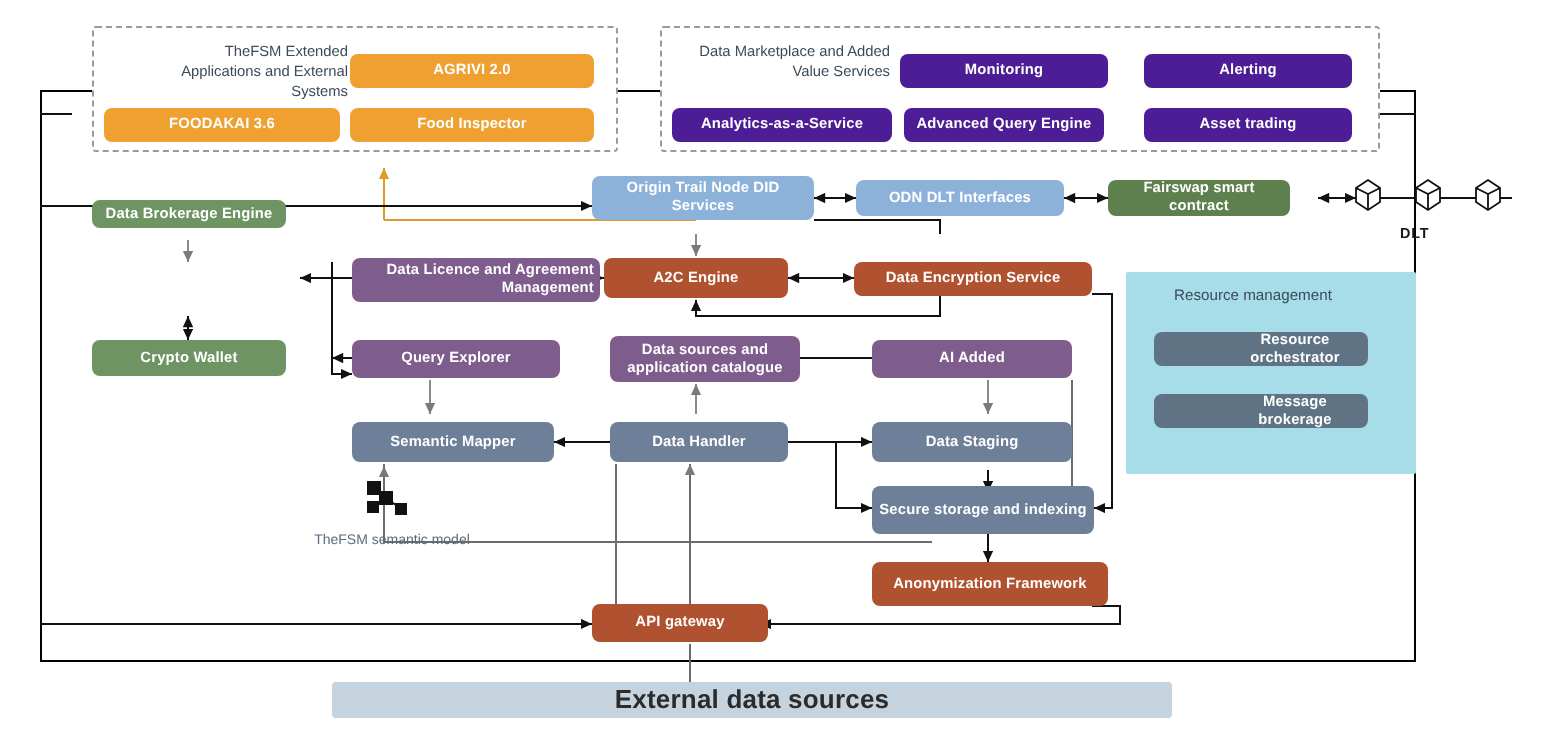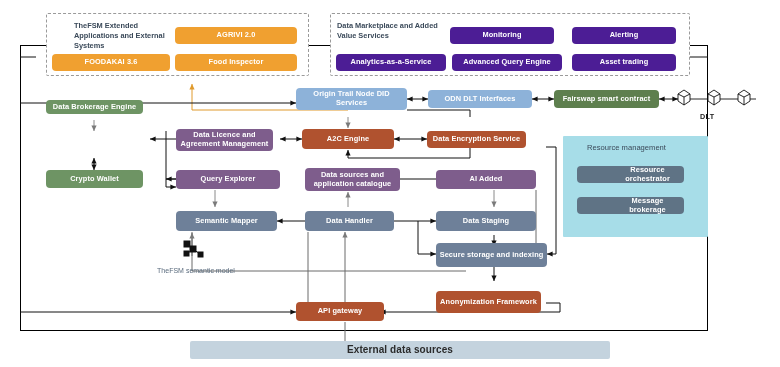--- a/index.html
+++ b/index.html
@@ -14,24 +14,24 @@
         letter-spacing:.1px;padding:1px 3px;}
   .orange{background:#F0A030;}
   .mauve{background:#4c1d95;}
   .blue{background:#8DB2D9;}
   .green{background:#6E9464;}
   .darkgreen{background:#5E7F4E;}
   .purple{background:#7E5D8C;}
   .slate{background:#6E8099;}
   .rust{background:#B0522F;}
   .slate2{background:#5F7385;padding-left:37px;}
-  .lightbar{background:#C4D3DE;color:#2b2b2b;font-weight:bold;font-size:10px;border-radius:2px;margin-left:24px;}
+  .lightbar{background:#C4D3DE;color:#2b2b2b;font-weight:bold;font-size:13px;border-radius:2px;}
 
   .dashbox{position:absolute;box-sizing:border-box;border:1.2px dashed #9a9a9a;background:#ffffff;border-radius:2px;}
-  .dashtitle{position:absolute;color:#3b4a5a;font-size:7.4px;font-weight:bold;line-height:1.35;text-align:left;}
+  .dashtitle{position:absolute;color:#3b4a5a;font-size:7.4px;font-weight:normal;line-height:1.35;text-align:right;}
   .cyanbox{position:absolute;background:#A7DDE8;border-radius:1px;}
   .cyantitle{position:absolute;color:#3b4a5a;font-size:7.6px;line-height:1.2;}
   .plainlabel{position:absolute;color:#5a6b7d;font-size:7px;text-align:center;line-height:1.3;}
   .dltlabel{position:absolute;color:#1a1a1a;font-size:7.2px;font-weight:bold;letter-spacing:.4px;}
   .outerframe{position:absolute;box-sizing:border-box;border:1.1px solid #000;}
   .fsmicon{position:absolute;}
 </style>
 </head>
 <body>
 
@@ -140,26 +140,26 @@
   <div class="dashtitle" style="left:74px;top:21px;width:100px;">TheFSM Extended Applications and External Systems</div>
   <div class="node orange" style="left:175px;top:27px;width:122px;height:17px;">AGRIVI 2.0</div>
   <div class="node orange" style="left:52px;top:54px;width:118px;height:17px;">FOODAKAI 3.6</div>
   <div class="node orange" style="left:175px;top:54px;width:122px;height:17px;">Food Inspector</div>
 
   <div class="dashbox" style="left:330px;top:13px;width:360px;height:63px;"></div>
   <div class="dashtitle" style="left:337px;top:21px;width:108px;">Data Marketplace and Added Value Services</div>
   <div class="node mauve" style="left:450px;top:27px;width:104px;height:17px;">Monitoring</div>
   <div class="node mauve" style="left:572px;top:27px;width:104px;height:17px;">Alerting</div>
   <div class="node mauve" style="left:336px;top:54px;width:110px;height:17px;">Analytics-as-a-Service</div>
-  <div class="node mauve" style="left:452px;top:54px;width:110px;height:17px;">Advanced Query Engine</div>
+  <div class="node mauve" style="left:452px;top:54px;width:100px;height:17px;">Advanced Query Engine</div>
   <div class="node mauve" style="left:572px;top:54px;width:104px;height:17px;">Asset trading</div>
 
   <div class="node blue" style="left:296px;top:88px;width:111px;height:22px;">Origin Trail Node DID Services</div>
   <div class="node blue" style="left:428px;top:90px;width:104px;height:18px;">ODN DLT Interfaces</div>
-  <div class="node darkgreen" style="left:554px;top:90px;width:105px;height:18px;">Fairswap smart contract</div>
+  <div class="node darkgreen" style="left:554px;top:90px;width:91px;height:18px;">Fairswap smart contract</div>
 
   <svg class="fsmicon" style="left:672px;top:88px;width:90px;height:24px;" viewBox="0 0 90 24">
     <g stroke="#111" stroke-width="0.9" fill="#ffffff">
       <g transform="translate(6,2)">
         <path d="M6,0 L12,4 L12,11 L6,15 L0,11 L0,4 Z" fill="#fff"></path>
         <path d="M0,4 L6,7 L12,4" fill="none"></path>
           <path d="M6,7 L6,15" fill="none"></path>
       </g>
       <g transform="translate(36,2)">
         <path d="M6,0 L12,4 L12,11 L6,15 L0,11 L0,4 Z" fill="#fff"></path>
@@ -171,34 +171,34 @@
         <path d="M0,4 L6,7 L12,4" fill="none"></path>
           <path d="M6,7 L6,15" fill="none"></path>
       </g>
     </g>
   </svg>
   <div class="dltlabel" style="left:700px;top:112px;">DLT</div>
 
   <div class="node green" style="left:46px;top:100px;width:97px;height:14px;">Data Brokerage Engine</div>
   <div class="node green" style="left:46px;top:170px;width:97px;height:18px;">Crypto Wallet</div>
 
-  <div class="node purple" style="left:176px;top:129px;width:97px;height:22px;">Data Licence and Agreement Management</div>
+  <div class="node purple" style="left:176px;top:129px;width:124px;height:22px;text-align:right;">Data Licence and Agreement Management</div>
   <div class="node rust" style="left:302px;top:129px;width:92px;height:20px;">A2C Engine</div>
-  <div class="node rust" style="left:427px;top:131px;width:99px;height:17px;">Data Encryption Service</div>
+  <div class="node rust" style="left:427px;top:131px;width:119px;height:17px;">Data Encryption Service</div>
 
   <div class="node purple" style="left:176px;top:170px;width:104px;height:19px;">Query Explorer</div>
   <div class="node purple" style="left:305px;top:168px;width:95px;height:23px;">Data sources and application catalogue</div>
   <div class="node purple" style="left:436px;top:170px;width:100px;height:19px;">AI Added</div>
 
   <div class="node slate" style="left:176px;top:211px;width:101px;height:20px;">Semantic Mapper</div>
   <div class="node slate" style="left:305px;top:211px;width:89px;height:20px;">Data Handler</div>
   <div class="node slate" style="left:436px;top:211px;width:100px;height:20px;">Data Staging</div>
 
   <div class="node slate" style="left:436px;top:243px;width:111px;height:24px;">Secure storage and indexing</div>
-  <div class="node rust" style="left:436px;top:291px;width:105px;height:22px;">Anonymization Framework</div>
+  <div class="node rust" style="left:436px;top:281px;width:118px;height:22px;">Anonymization Framework</div>
 
   <div class="node rust" style="left:296px;top:302px;width:88px;height:19px;">API gateway</div>
 
   <div class="cyanbox" style="left:563px;top:136px;width:145px;height:101px;"></div>
   <div class="cyantitle" style="left:571px;top:143px;padding-left:16px;">Resource management</div>
   <div class="node slate2" style="left:577px;top:166px;width:107px;height:17px;">Resource orchestrator</div>
   <div class="node slate2" style="left:577px;top:197px;width:107px;height:17px;">Message brokerage</div>
 
   <svg class="fsmicon" style="left:178px;top:238px;width:34px;height:26px;" viewBox="0 0 34 26">
     <g stroke="#111" stroke-width="1" fill="#111">

